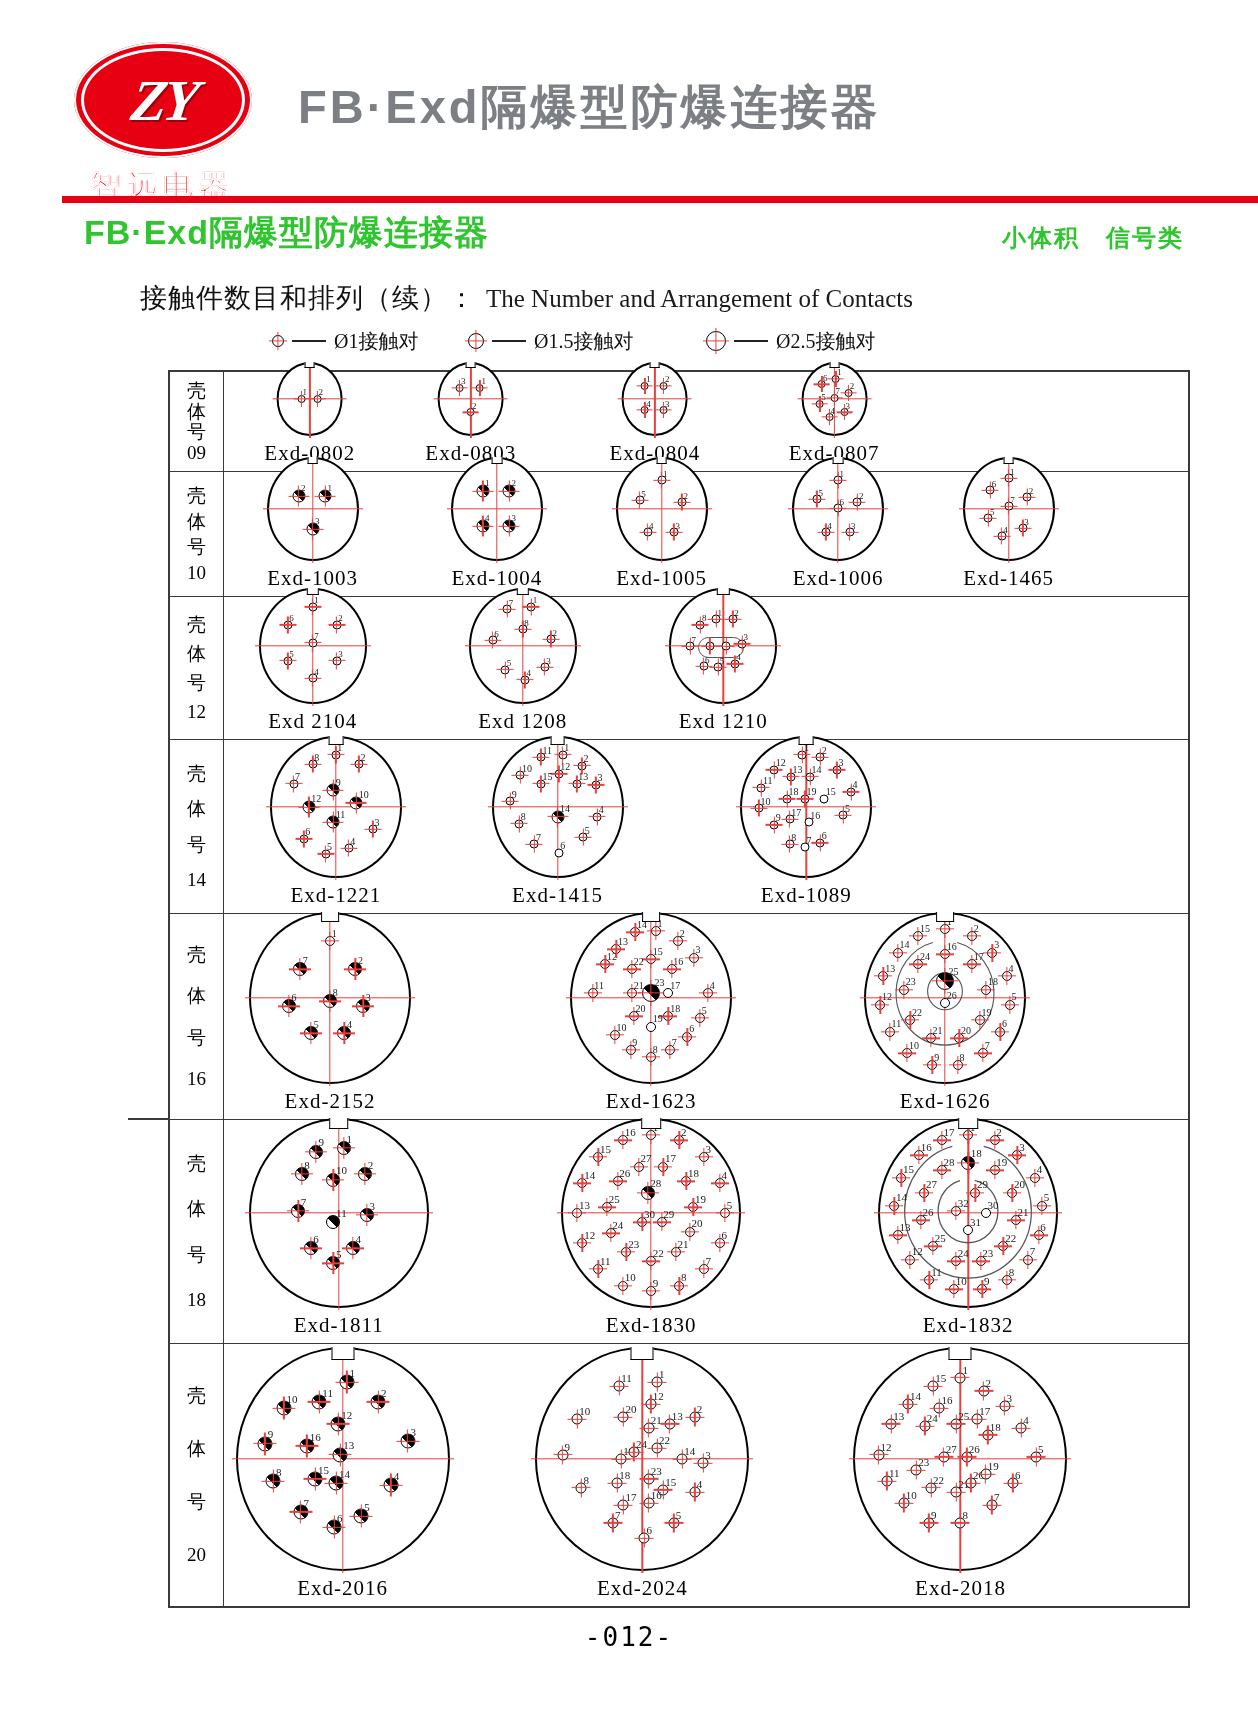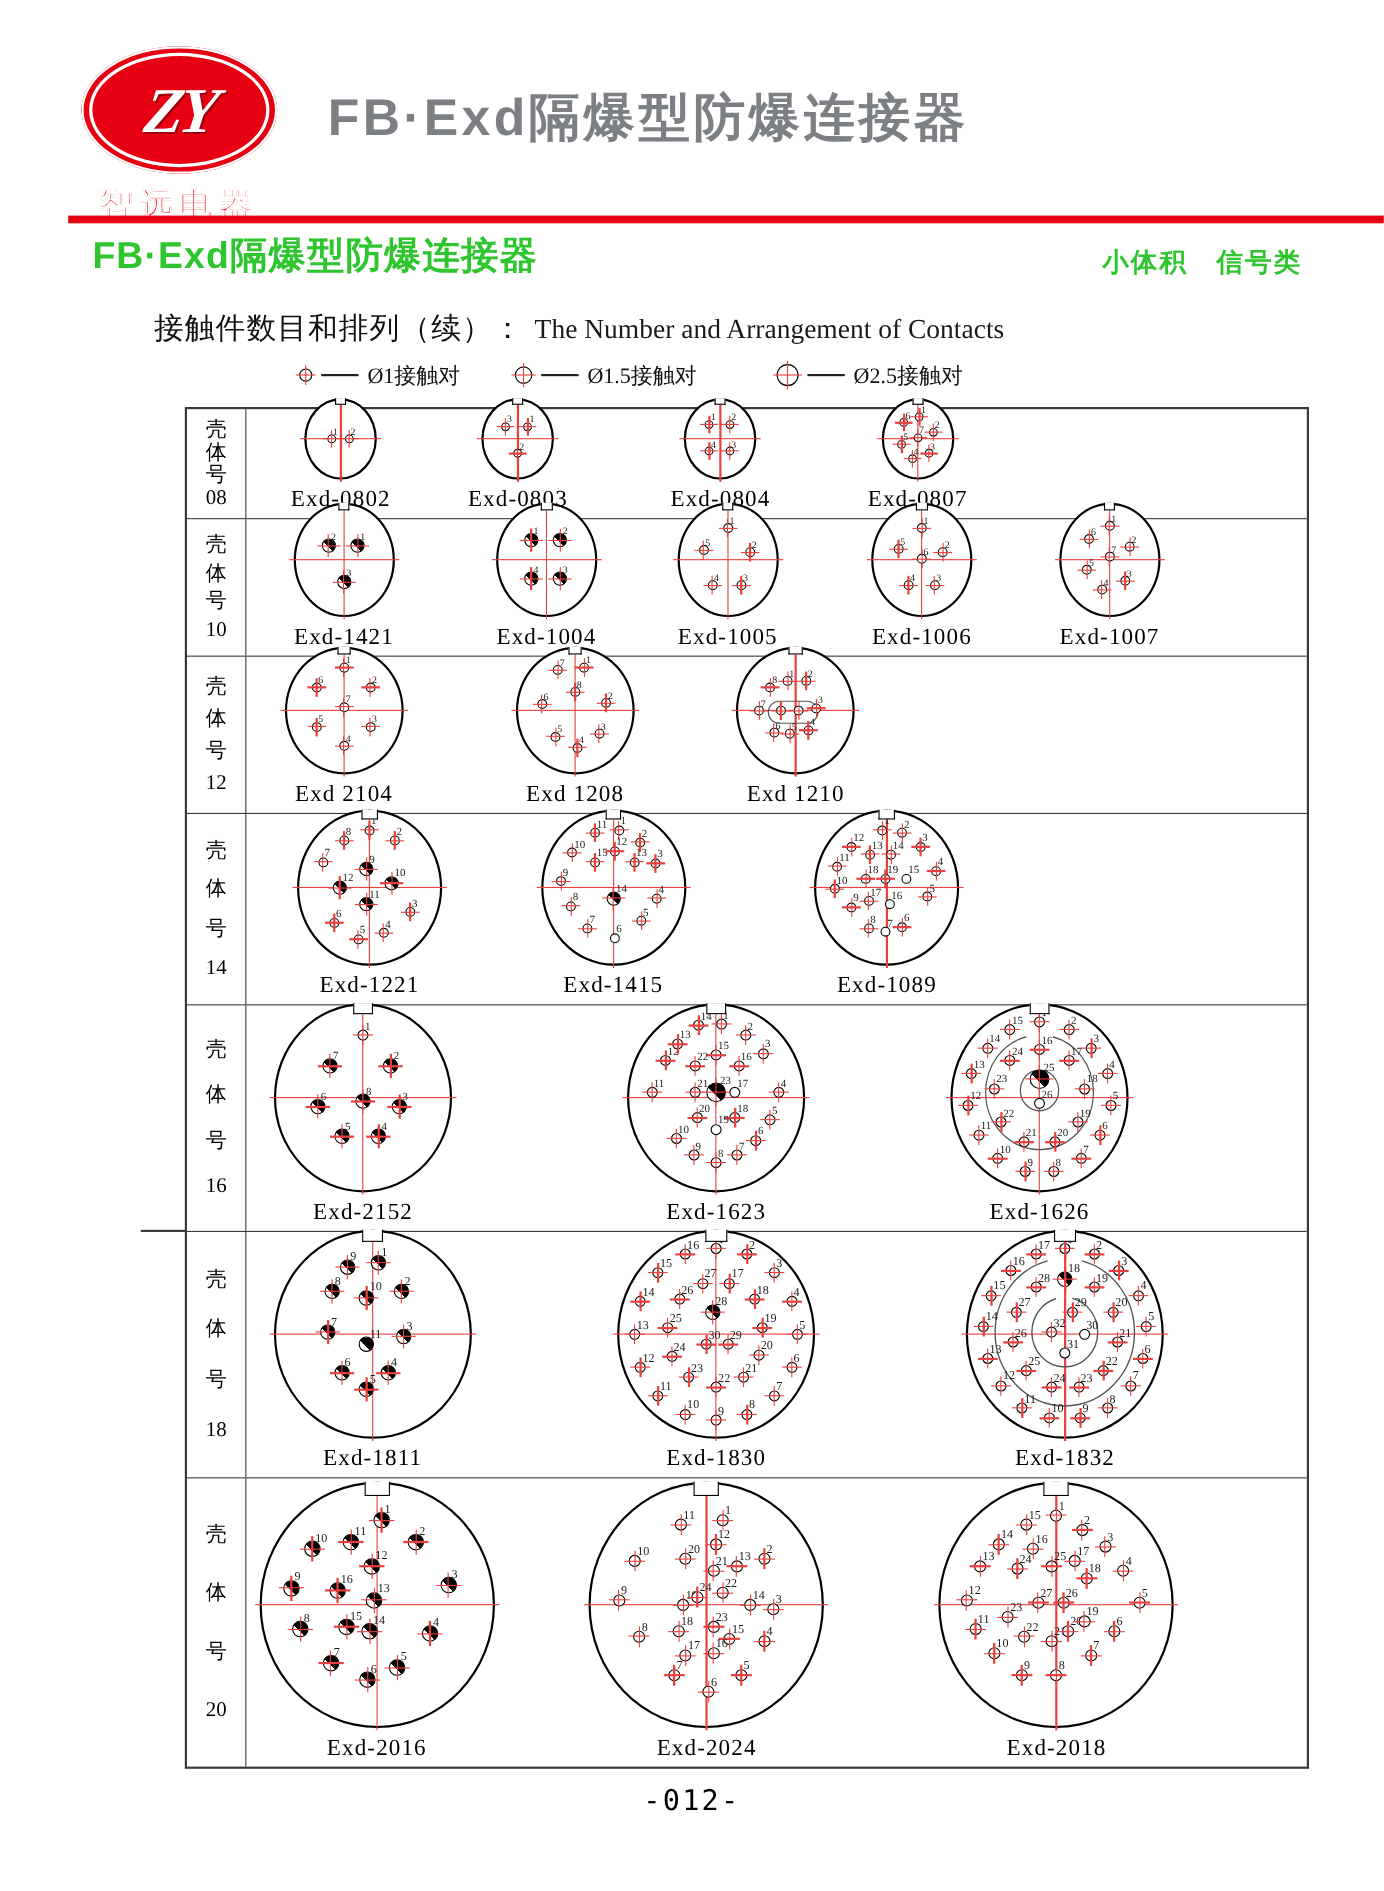--- a/index.html
+++ b/index.html
@@ -131,21 +131,21 @@
       <span class="legend-label">Ø2.5接触对</span>
     </div>
   </div>
 
 <div class="abs ctable">
     <div class="trow" style="height: 100px;">
       <div class="hcell">
         <span class="hch">壳</span>
         <span class="hch">体</span>
         <span class="hch">号</span>
-        <span class="hch">08</span>
+        <span class="hch">09</span>
       </div>
       <div class="ccell">
         <div class="conn" style="left: 8.9%;">
           <div class="circle" style="width: 62px; height: 70px;">
             <div class="haxis"></div>
             <div class="vaxis"></div>
             <div class="notch" style="width: 8px; height: 5px;"></div>
             <div class="pin cross" style="width: 8px; height: 8px; left: 36%; top: 50%;">
               <span class="pnum" style="font-size: 9px;">1</span>
             </div>
@@ -239,21 +239,21 @@
             <div class="pin dark cross" style="width: 13px; height: 13px; left: 34%; top: 37%;">
               <span class="pnum" style="font-size: 9px;">2</span>
             </div>
             <div class="pin dark cross" style="width: 13px; height: 13px; left: 64%; top: 37%;">
               <span class="pnum" style="font-size: 9px;">1</span>
             </div>
             <div class="pin dark cross" style="width: 13px; height: 13px; left: 50%; top: 70%;">
               <span class="pnum" style="font-size: 9px;">3</span>
             </div>
           </div>
-          <div class="clabel">Exd-1421</div>
+          <div class="clabel">Exd-1003</div>
         </div>
         <div class="conn" style="left: 28.3%;">
           <div class="circle" style="width: 88px; height: 100px;">
             <div class="haxis"></div>
             <div class="vaxis"></div>
             <div class="notch" style="width: 8.8px; height: 5.5px;"></div>
             <div class="pin dark cross" style="width: 13px; height: 13px; left: 34%; top: 32%;">
               <span class="pnum" style="font-size: 9px;">1</span>
             </div>
             <div class="pin dark cross" style="width: 13px; height: 13px; left: 64%; top: 32%;">
@@ -337,21 +337,21 @@
             <div class="pin cross" style="width: 9px; height: 9px; left: 27%; top: 59%;">
               <span class="pnum" style="font-size: 9px;">5</span>
             </div>
             <div class="pin cross" style="width: 9px; height: 9px; left: 42%; top: 77%;">
               <span class="pnum" style="font-size: 9px;">4</span>
             </div>
             <div class="pin cross" style="width: 9px; height: 9px; left: 66%; top: 69%;">
               <span class="pnum" style="font-size: 9px;">3</span>
             </div>
           </div>
-          <div class="clabel">Exd-1007</div>
+          <div class="clabel">Exd-1465</div>
         </div>
       </div>
     </div>
     <div class="trow" style="height: 143px;">
       <div class="hcell">
         <span class="hch">壳</span>
         <span class="hch">体</span>
         <span class="hch">号</span>
         <span class="hch">12</span>
       </div>

